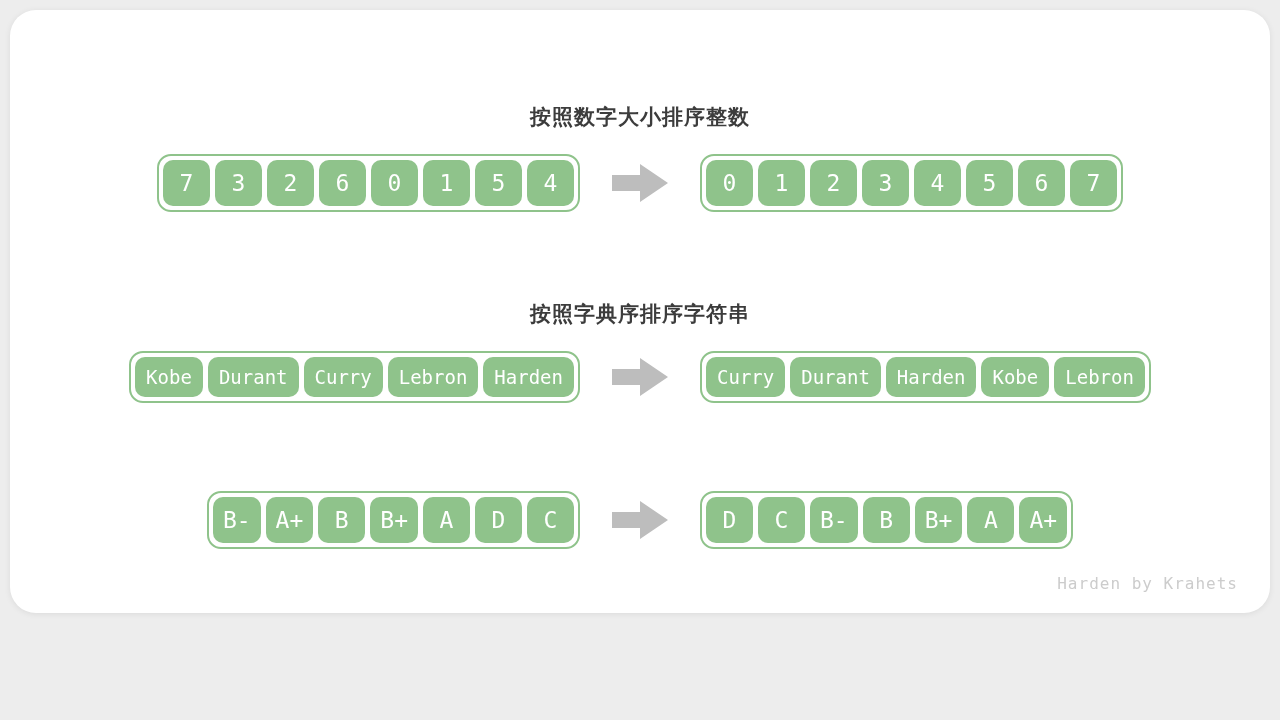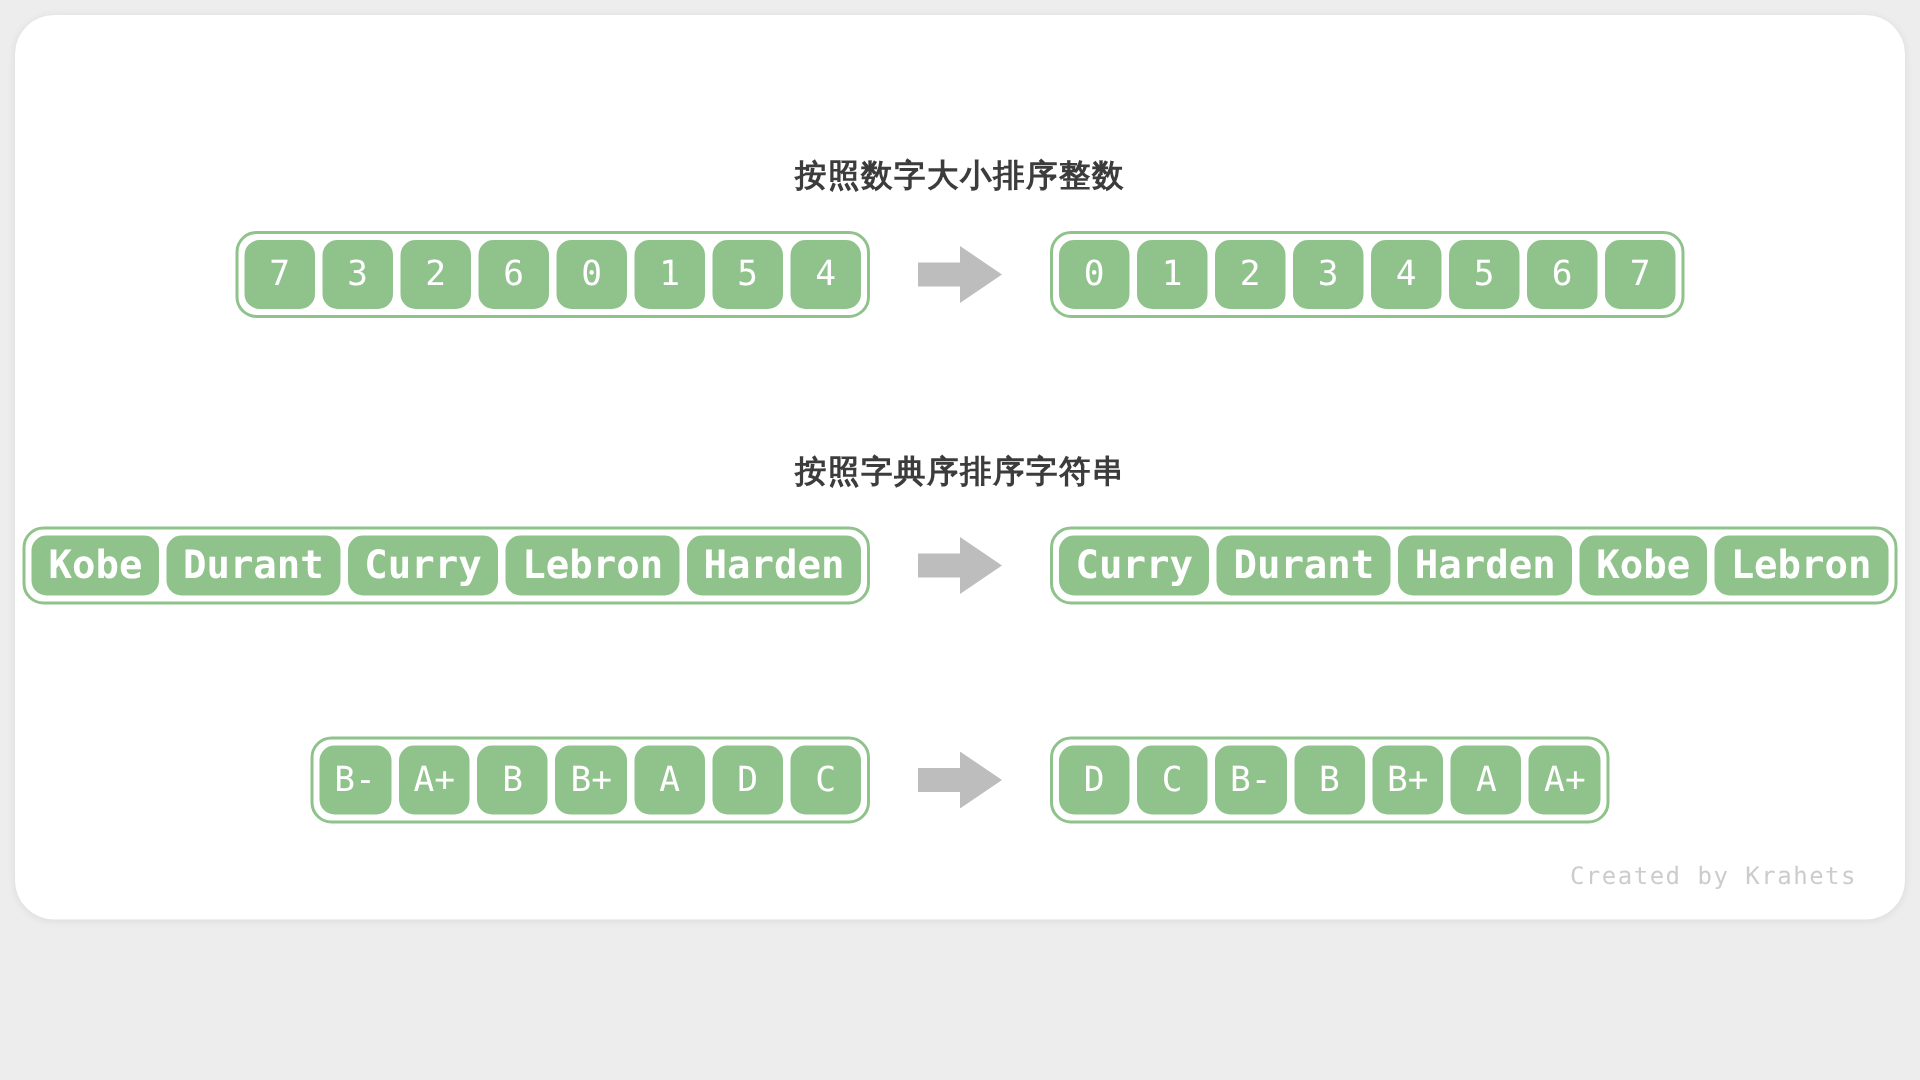--- a/index.html
+++ b/index.html
@@ -65,23 +65,22 @@
     height: 46px;
     padding: 0 10px;
     background: var(--cell_green);
     border-radius: 10px;
     color: var(--cell_text);
     font-family: "DejaVu Sans Mono", monospace;
     font-size: 23px;
   }
   .section-strings .cell {
     height: 40px;
-    font-size: 26px;
+    font-size: 19px;
     padding: 14px 11px;
-    font-weight: bold;
   }
   .arrow-wrap {
     display: flex;
     align-items: center;
     justify-content: center;
   }
   .arrow-wrap svg { display: block; fill: var(--arrow_gray); }
   .watermark {
     position: absolute;
     right: 32px;
@@ -177,14 +176,14 @@
             <div class="cell">B</div>
             <div class="cell">B+</div>
             <div class="cell">A</div>
             <div class="cell">A+</div>
           </div>
       </div>
     </div>
 
   </div>
 
-  <div class="watermark">Created by Krahets</div>
+  <div class="watermark">Harden by Krahets</div>
 </div>
 
 </body></html>

